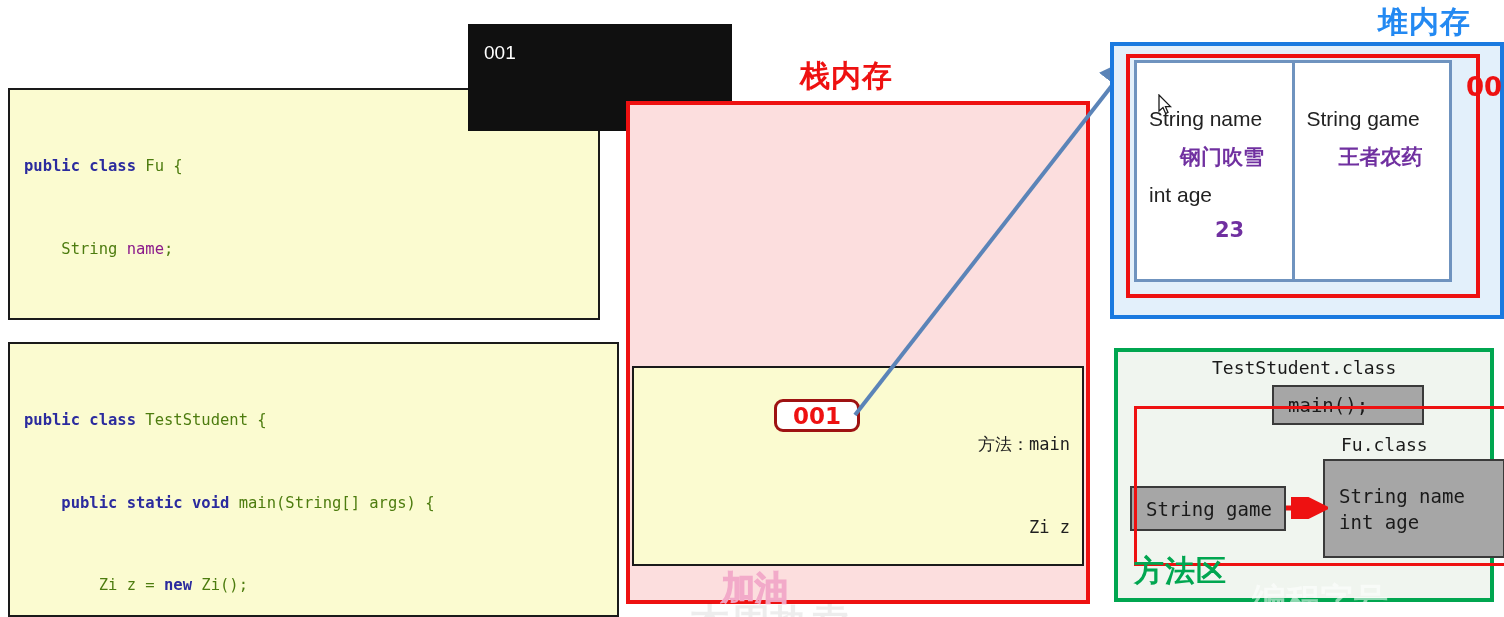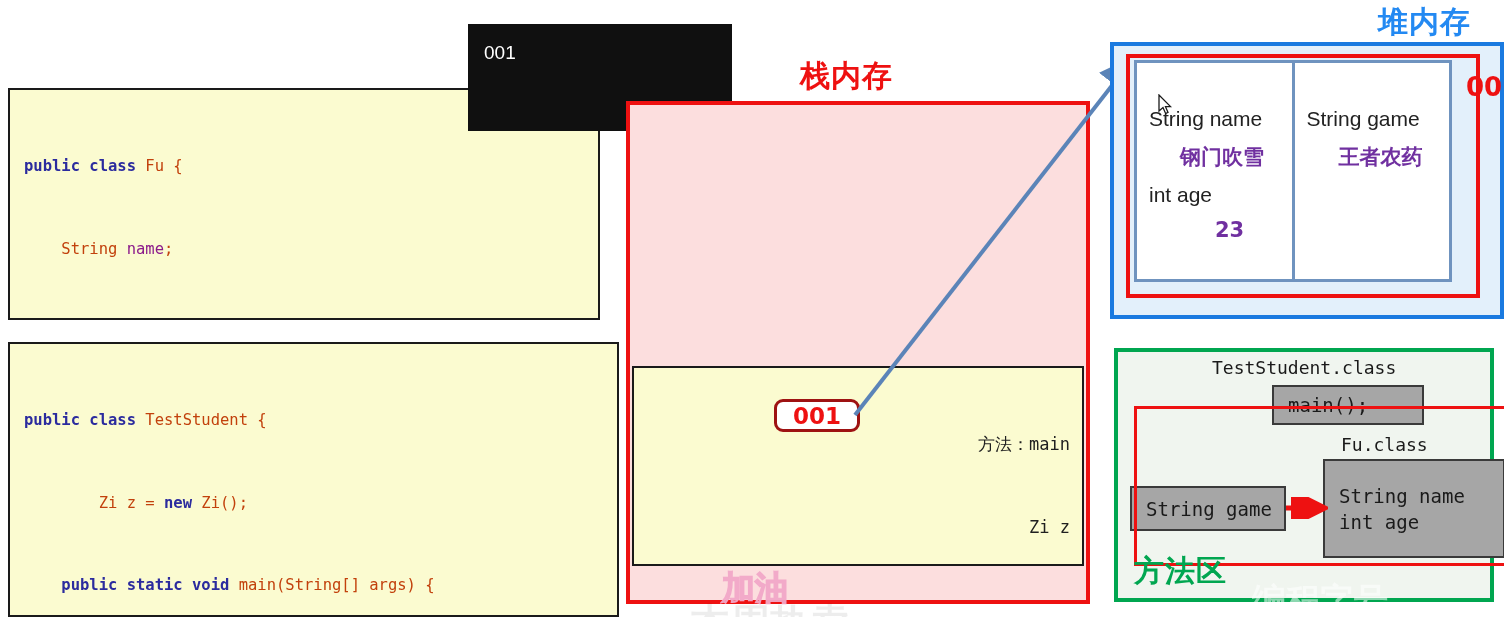--- a/index.html
+++ b/index.html
@@ -23,21 +23,21 @@
     font-size:15.5px;
     line-height:27.5px;
     color:#202020;
     padding:8px 0 8px 0;
     white-space:pre;
     overflow:hidden;
   }
   .code-panel .ln{padding:0 14px;}
   .kw{color:#2b2b9e;font-weight:bold;}
   .fld{color:#8b1a8b;}
-  .plain{color:#c2410c;}
+  .plain{color:#4d7c0f;}
 
   
   .console{
     background:#101010;color:#ffffff;
     font-family:"Liberation Sans", sans-serif;
     font-size:19px;line-height:34px;
     padding:12px 16px 14px 16px;
     box-sizing:border-box;
   }
 
@@ -165,22 +165,22 @@
     <div class="ln"></div>
     
     
     
     
     
   </div>
 
   <div class="abs code-panel" style="left:8px;top:342px;width:611px;height:275px;line-height:27.5px;">
     <div class="ln"><span class="kw">public class</span> <span class="plain">TestStudent {</span></div>
+    <div class="ln"><span class="plain">    </span><span class="kw">public static void</span><span class="plain"> main(String[] args) {</span></div>
     <div class="ln"><span class="plain">        Zi z = </span><span class="kw">new</span><span class="plain"> Zi();</span></div>
-    <div class="ln"><span class="plain">    </span><span class="kw">public static void</span><span class="plain"> main(String[] args) {</span></div>
     
     
     
     
     
     
     
   </div>
 
   <div class="abs console" style="left:468px;top:24px;width:264px;height:107px;">

